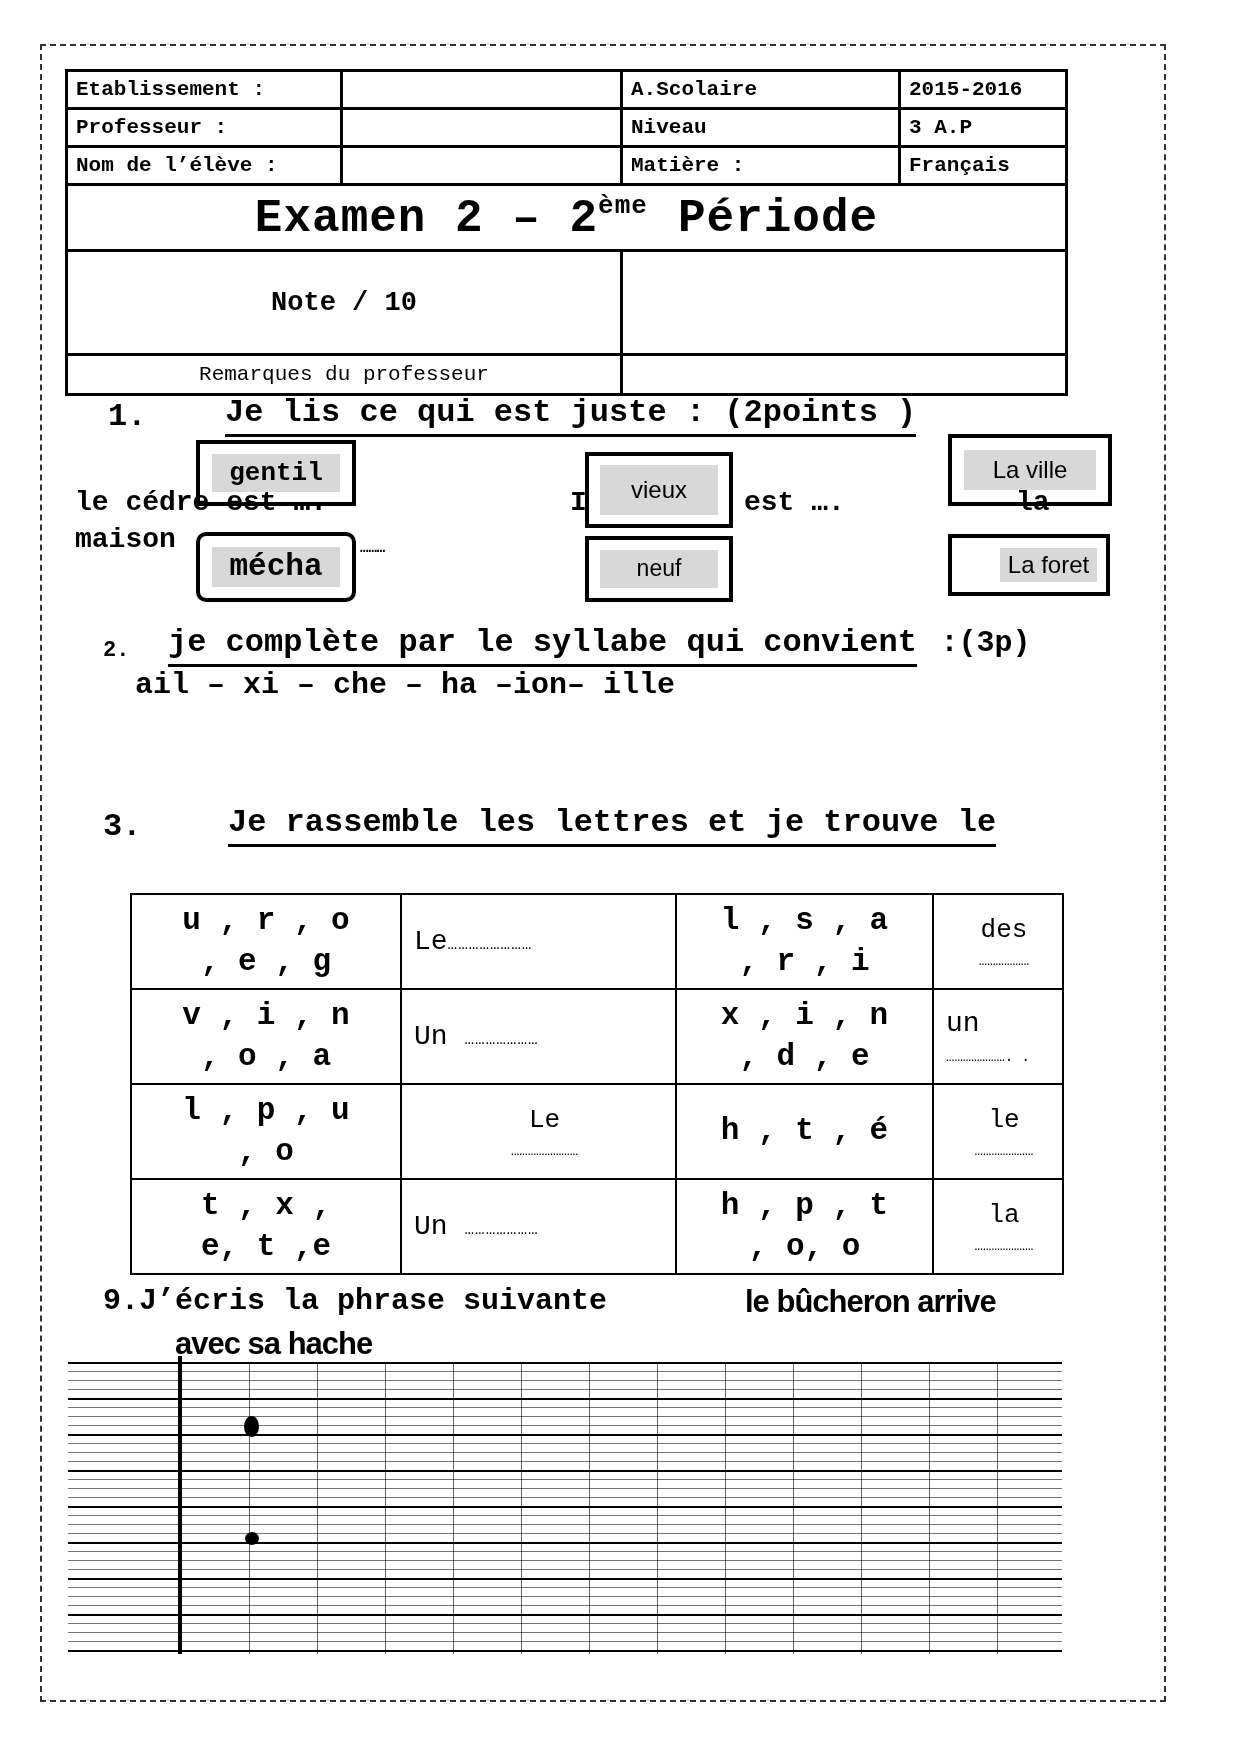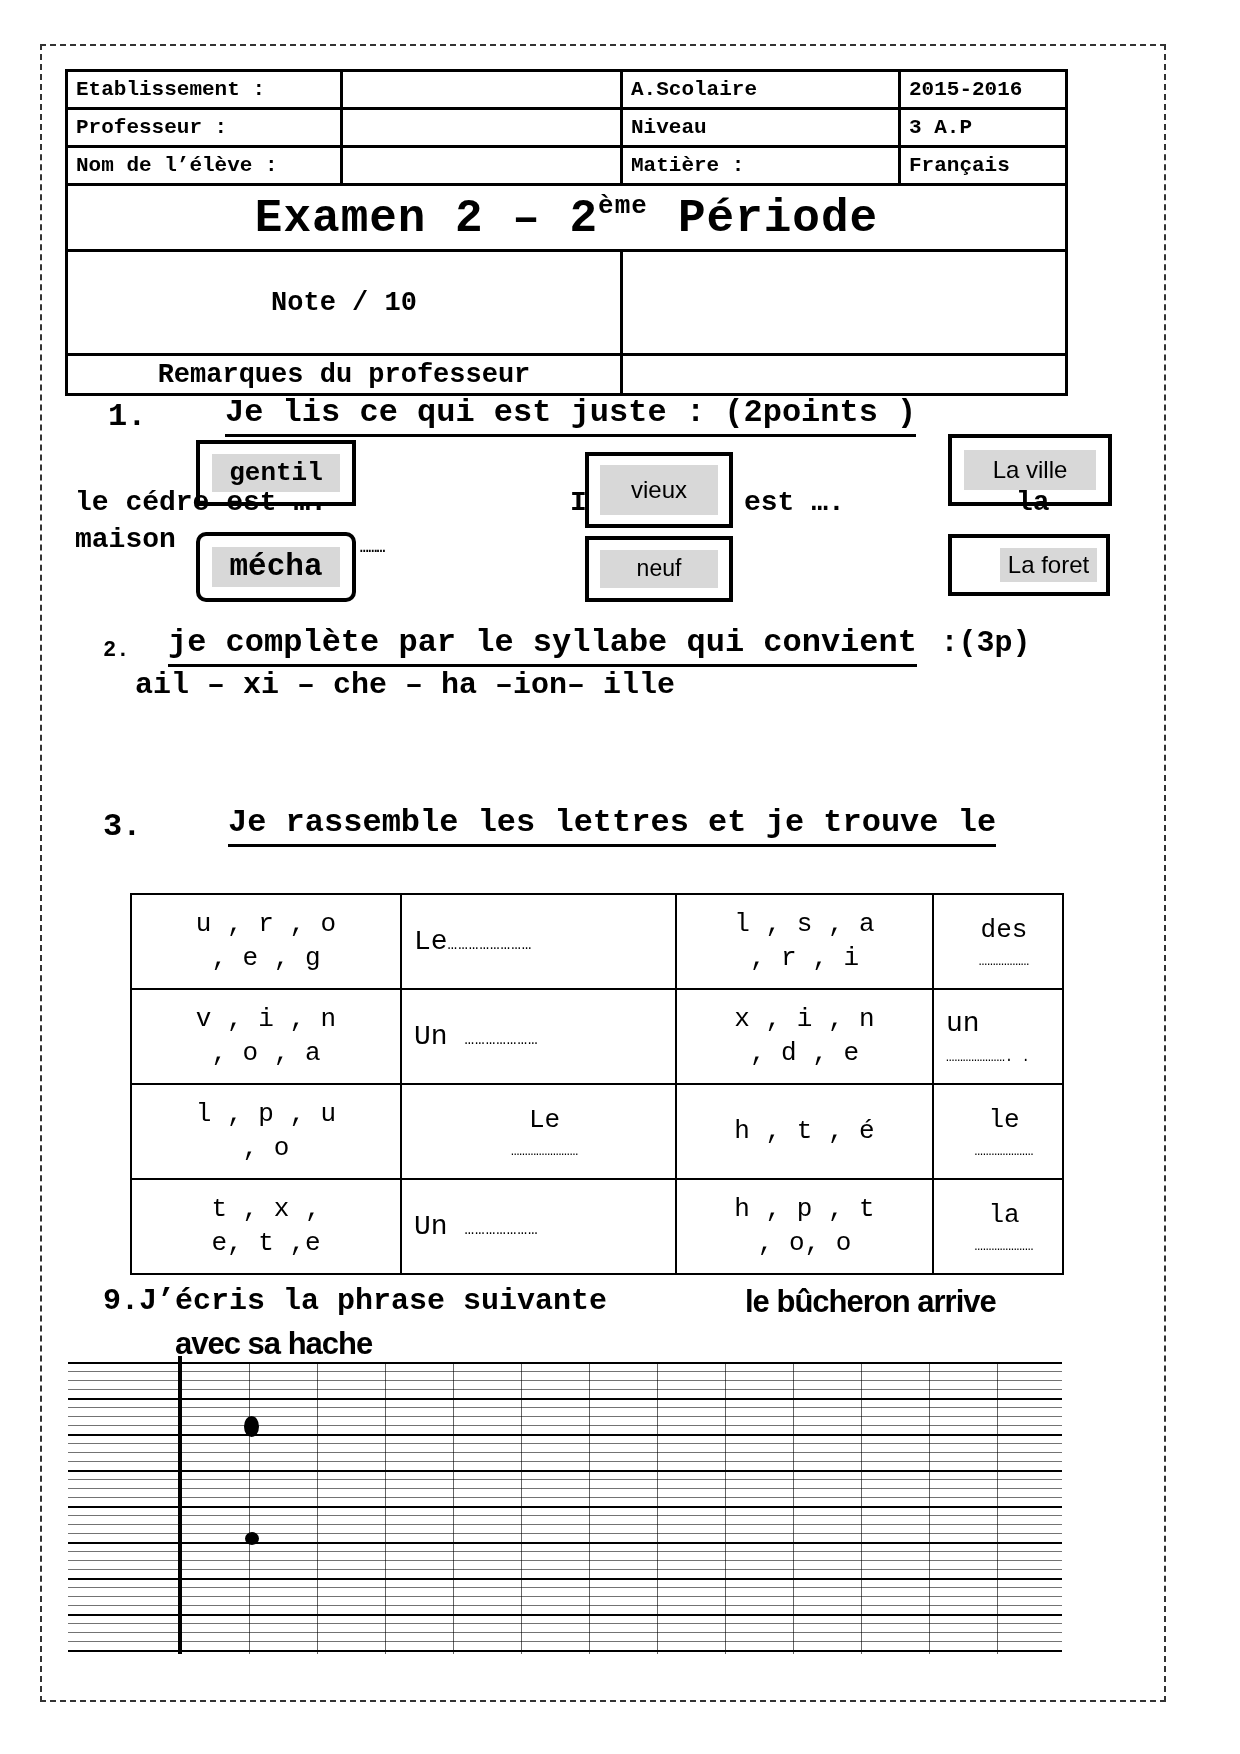--- a/index.html
+++ b/index.html
@@ -17,21 +17,21 @@
     position:absolute; left:65px; top:69px; width:1000px;
     border-collapse:collapse; table-layout:fixed;
   }
   table.hdr td { border:3px solid #000; padding:0 8px; }
   table.hdr tr.info td { height:38px; font-size:21px; font-weight:bold; }
   table.hdr td.val { font-weight:normal; font-size:20px; }
   td.title-cell { height:66px; text-align:center; font-weight:bold; font-size:46px; letter-spacing:1px; }
   td.title-cell sup { font-size:26px; vertical-align:18px; }
   td.title-cell .tsuffix { margin-left:30px; }
   td.note-cell { height:104px; text-align:center; font-weight:bold; font-size:27px; vertical-align:middle; }
-  td.rem-cell { height:40px; text-align:center; font-weight:bold; font-size:27px; vertical-align:middle; }
+  td.rem-cell { height:40px; text-align:center; font-weight:normal; font-size:21px; vertical-align:middle; }
   
   .abs { position:absolute; }
   .mono-b { font-weight:bold; font-family:"Liberation Mono", monospace; }
   .underl { border-bottom:3px solid #000; padding-bottom:3px; display:inline-block; }
   .stext { font-size:28px; font-weight:bold; z-index:3; }
   .z1 { z-index:1; } .z3 { z-index:3; }
   
   .abox {
     position:absolute; border:4px solid #000; background:#fff; z-index:2;
     display:flex; align-items:center; justify-content:center;
@@ -46,21 +46,21 @@
   table.syl {
     position:absolute; left:122px; top:712px; width:940px;
     border-collapse:collapse; table-layout:fixed;
   }
   table.syl td { border:2px solid #000; height:38px; font-size:24px; font-weight:bold; padding-left:12px; }
   table.let {
     position:absolute; left:130px; top:893px; width:932px;
     border-collapse:collapse; table-layout:fixed;
   }
   table.let td { border:2px solid #000; height:95px; vertical-align:middle; }
-  td.lcell { font-size:26px; font-weight:normal; text-align:center; white-space:pre-line; line-height:1.3; }
+  td.lcell { font-size:31px; font-weight:bold; text-align:center; white-space:pre-line; line-height:1.3; }
   td.acell { padding-left:12px; font-weight:normal; }
   .ansline .w { font-size:28px; }
   .ansline .d { font-size:16px; letter-spacing:1px; }
   .stacked { text-align:center; }
   .stacked .w { font-size:26px; display:block; }
   .stacked .d { font-size:14px; display:block; margin-top:8px; }
   .leftstack { text-align:left; padding-left:10px; }
   .leftstack .w { font-size:28px; display:block; }
   .leftstack .d { font-size:14px; display:block; margin-top:10px; }
   

